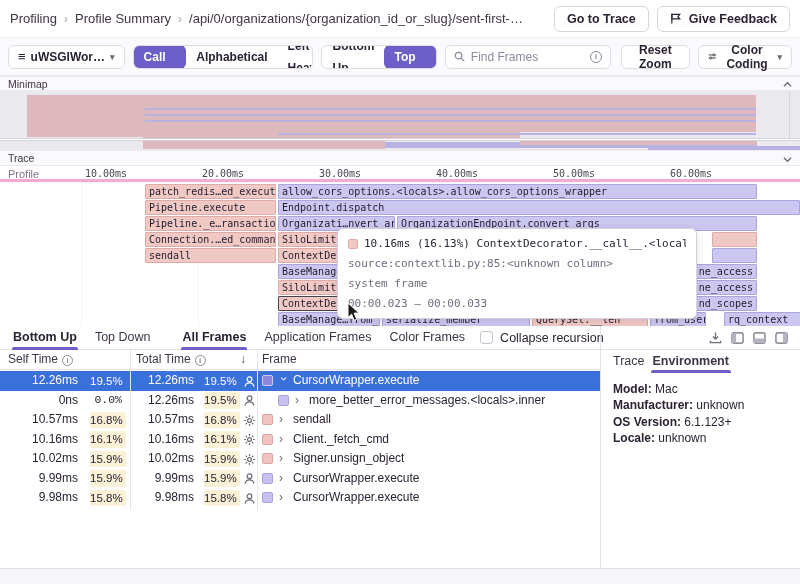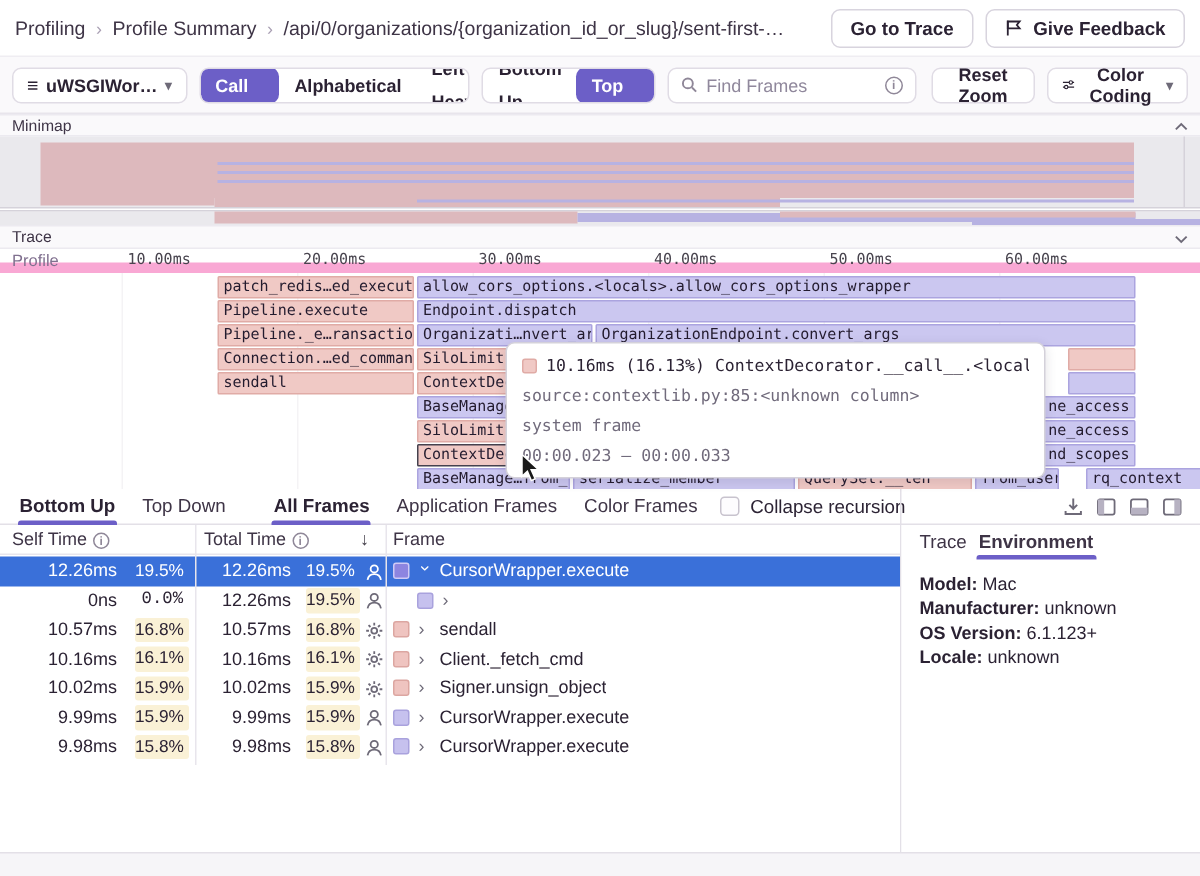--- a/index.html
+++ b/index.html
@@ -35,21 +35,21 @@
   .chev { color:#6e6a78; font-size:9px; }
 
   
   .sect-hdr { left:0; width:800px; background:#faf9fb; border-top:1px solid #eceaf0; border-bottom:1px solid #eceaf0;
               display:flex; align-items:center; padding:0 8px; font-size:10.5px; color:#3e3446; }
   
   .minimap { left:0; top:91px; width:800px; height:59px; background:#eae9ed; }
   .mm { position:absolute; }
 
   
-  .axisrow { left:0; top:166px; width:800px; height:16px; background:#fff; border-bottom:7px solid #f9a8d4; }
+  .axisrow { left:0; top:166px; width:800px; height:16px; background:#fff; border-bottom:3px solid #f9a8d4; }
   .axis-label { position:absolute; font-size:10px; color:#49454f; top:2px; }
   .profile-lbl { position:absolute; left:8px; top:2px; font-size:11px; color:#80708f; }
   .flame-area { left:0; top:182px; width:800px; height:144px; background:#fff; overflow:hidden; }
   .gridline { position:absolute; top:0; bottom:0; width:1px; background:rgba(60,50,80,0.06); }
   .frame { position:absolute; height:15px; font-size:10px; line-height:14px; padding:0 3px; white-space:nowrap;
            overflow:hidden; font-family:"DejaVu Sans Mono", monospace; color:#231b2e; border-radius:1px; }
   .frame.pink   { background:#F0C9C5; border:1px solid #E0ABA6; }
   .frame.purple { background:#CBC7F0; border:1px solid #ABA4DF; }
   .frame.hovered { border:1.5px solid #45414e; }
   .frame.right { text-align:right; }
@@ -214,21 +214,21 @@
   <div class="abs flame-area">
       <div class="gridline" style="left: 81px;"></div>
       <div class="gridline" style="left: 198px;"></div>
       <div class="gridline" style="left: 315px;"></div>
       <div class="gridline" style="left: 432px;"></div>
       <div class="gridline" style="left: 549px;"></div>
       <div class="gridline" style="left: 666px;"></div>
       <div class="frame pink" style="left: 145px; top: 2px; width: 131px;">patch_redis…ed_execute</div>
       <div class="frame purple" style="left: 278px; top: 2px; width: 479px;">allow_cors_options.&lt;locals&gt;.allow_cors_options_wrapper</div>
       <div class="frame pink" style="left: 145px; top: 18px; width: 131px;">Pipeline.execute</div>
-      <div class="frame purple" style="left: 278px; top: 18px; width: 479px;">Endpoint.dispatch</div>
+      <div class="frame purple" style="left: 278px; top: 18px; width: 522px;">Endpoint.dispatch</div>
       <div class="frame pink" style="left: 145px; top: 34px; width: 131px;">Pipeline._e…ransaction</div>
       <div class="frame purple" style="left: 278px; top: 34px; width: 117px;">Organizati…nvert_args</div>
       <div class="frame purple" style="left: 397px; top: 34px; width: 360px;">OrganizationEndpoint.convert_args</div>
       <div class="frame pink" style="left: 145px; top: 50px; width: 131px;">Connection.…ed_command</div>
       <div class="frame pink" style="left: 278px; top: 50px; width: 90px;">SiloLimit.…&gt;.over</div>
       <div class="frame pink" style="left: 712px; top: 50px; width: 45px;"></div>
       <div class="frame pink" style="left: 145px; top: 66px; width: 131px;">sendall</div>
       <div class="frame pink" style="left: 278px; top: 66px; width: 90px;">ContextDec…als&gt;.i</div>
       <div class="frame purple" style="left: 712px; top: 66px; width: 45px;"></div>
       <div class="frame purple" style="left: 278px; top: 82px; width: 90px;">BaseManage…from_c</div>
@@ -329,20 +329,21 @@
         <span class="cell-pct hl" style="left: 204px; width: 36px;">19.5%</span>
         <span class="ft-icon">
           <svg width="13" height="13" viewBox="0 0 14 14">
             <circle cx="7" cy="4.6" r="2.6" fill="none" stroke="currentColor" stroke-width="1.3"></circle>
             <path d="M2.2 12.5c.5-2.8 2.4-4.1 4.8-4.1s4.3 1.3 4.8 4.1" fill="none" stroke="currentColor" stroke-width="1.3"></path>
           </svg>
         </span>
         <span class="cell-frame" style="left: 278px;">
           <span class="sq purple"></span>
           <span class="arrow">›</span>
+          <span>more_better_error_messages.&lt;locals&gt;.inner</span>
         </span>
       </div>
       <div class="trow" style="top: 39px;">
         <span class="cell-time" style="left: 8px; width: 70px;">10.57ms</span>
         <span class="cell-pct hl" style="left: 90px; width: 36px;">16.8%</span>
         <span class="cell-time" style="left: 136px; width: 58px;">10.57ms</span>
         <span class="cell-pct hl" style="left: 204px; width: 36px;">16.8%</span>
         <span class="ft-icon">
           <svg width="13" height="13" viewBox="0 0 14 14">
             <circle cx="7" cy="7" r="2.1" fill="none" stroke="currentColor" stroke-width="1.3"></circle>

